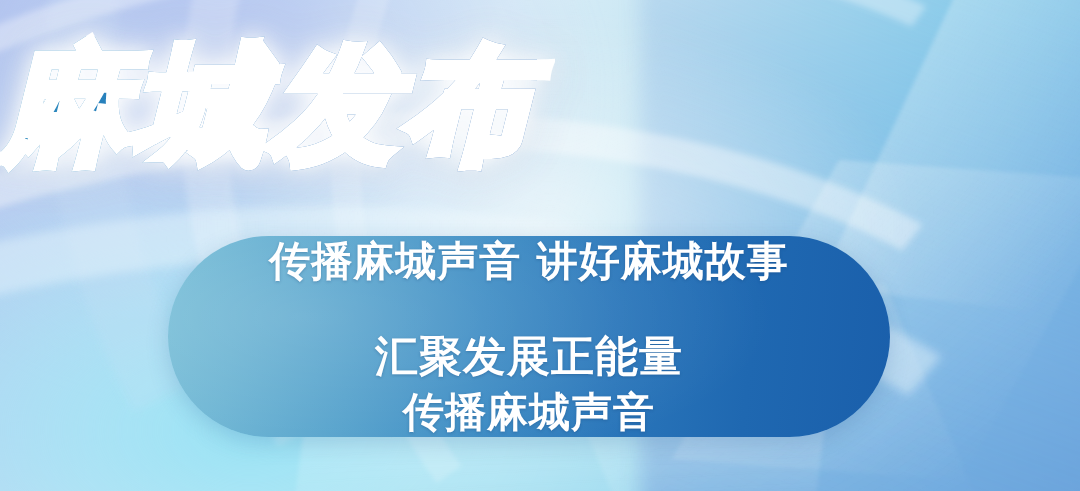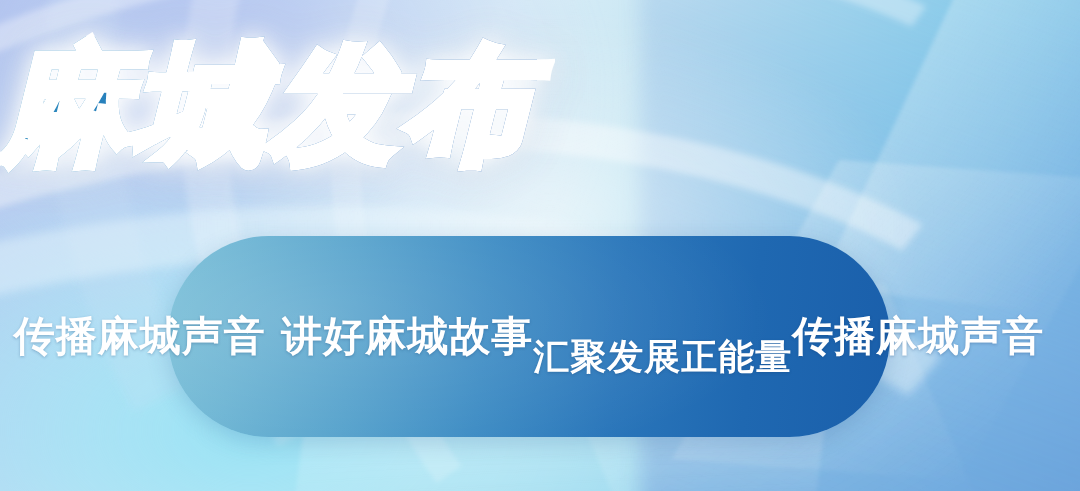--- a/index.html
+++ b/index.html
@@ -232,21 +232,21 @@
         #74bcd6 0%,
         #68b2d2 10%,
         #52a0cb 26%,
         #3a8ac3 44%,
         #2a76ba 62%,
         #1f68b1 80%,
         #1a5fab 100%);
     box-shadow: 0 6px 22px rgba(40,90,150,0.22);
     z-index: 7;
     display: flex;
-    flex-direction: row;
+    flex-direction: column;
     align-items: center;
     justify-content: center;
   }
   .pill-inner-light {
     position: absolute;
     left: 0; top: 0; right: 0; bottom: 0;
     border-radius: 101px;
     background: radial-gradient(120% 150% at 18% 40%,
        rgba(255,255,255,0.16) 0%, rgba(255,255,255,0.0) 55%);
     pointer-events: none;
@@ -256,21 +256,21 @@
     color: #ffffff;
     font-family: "DejaVu Sans", "Liberation Sans", sans-serif;
     font-weight: 700;
     font-size: 41px;
     line-height: 1.32;
     letter-spacing: 1px;
     white-space: nowrap;
     text-shadow: 0 1px 3px rgba(20,60,110,0.30);
   }
   .slogan-line.l1 { font-size: 41px; }
-  .slogan-line.l2 { font-size: 36px; margin-top: 40px; }
+  .slogan-line.l2 { font-size: 43px; margin-top: 40px; }
   .slogan-line.l3 { font-size: 41px; }
 </style>
 </head>
 <body>
 
 <div id="banner">
 
   <div class="bg-base"></div>
   <div class="bg-glow-lav"></div>
   <div class="bg-glow-cyan"></div>

